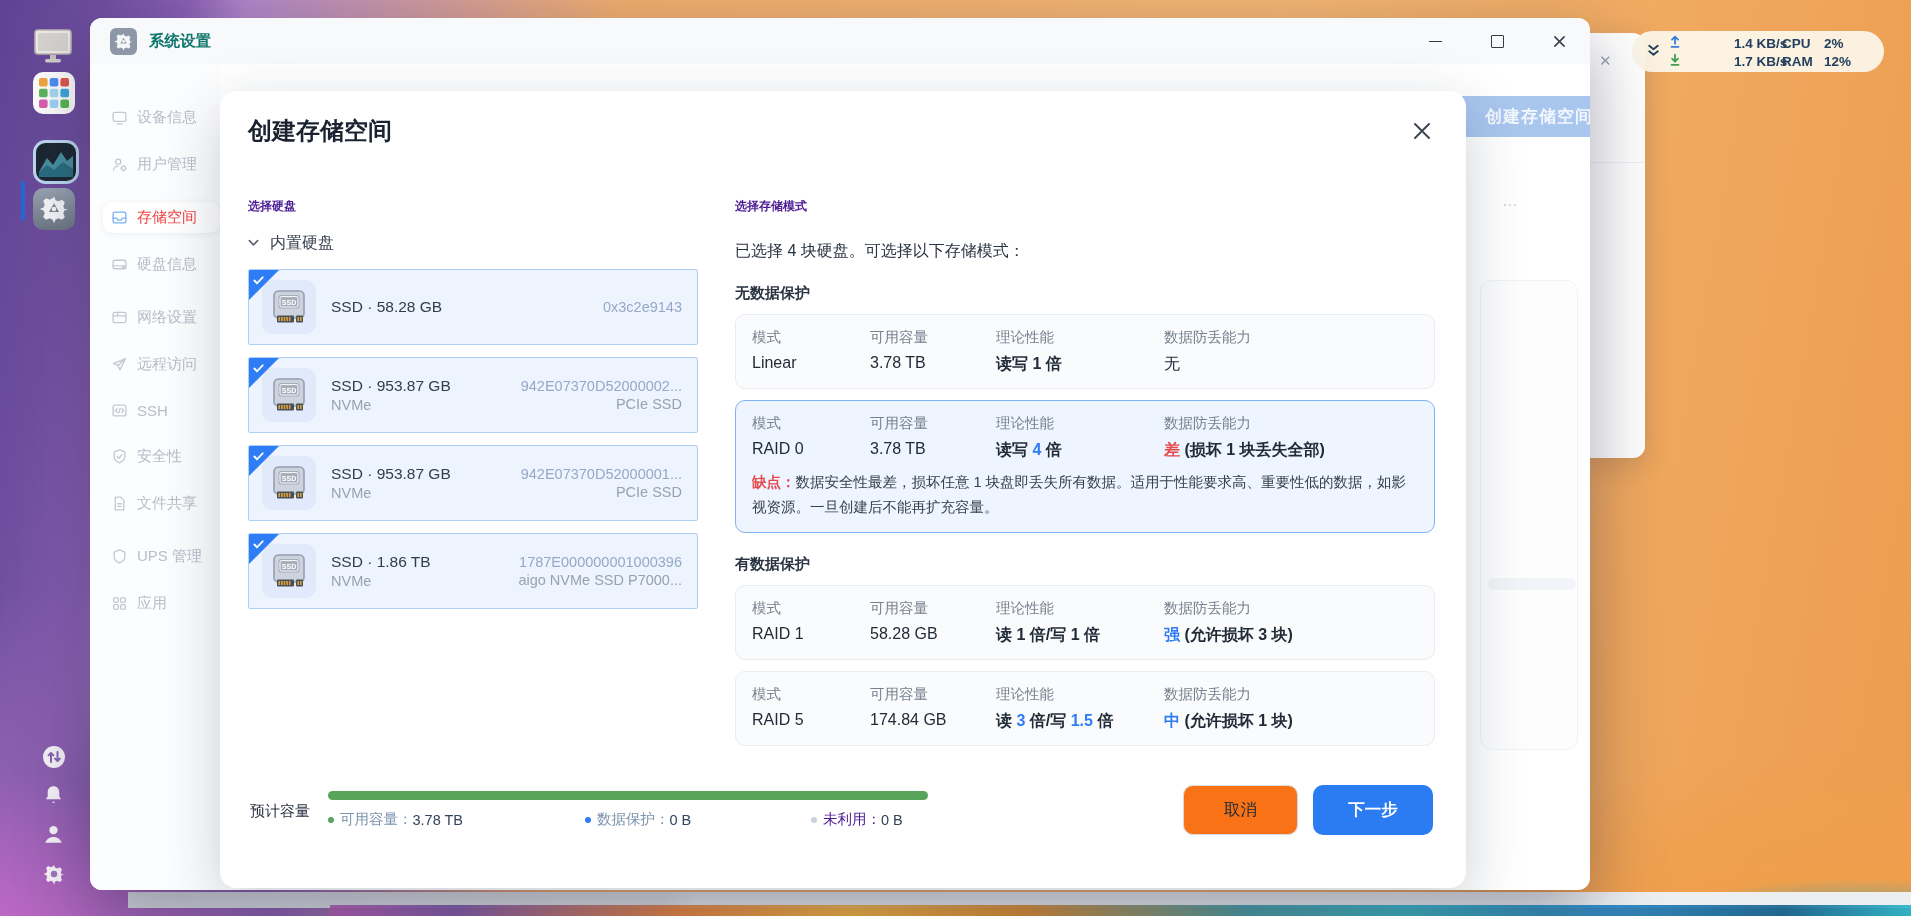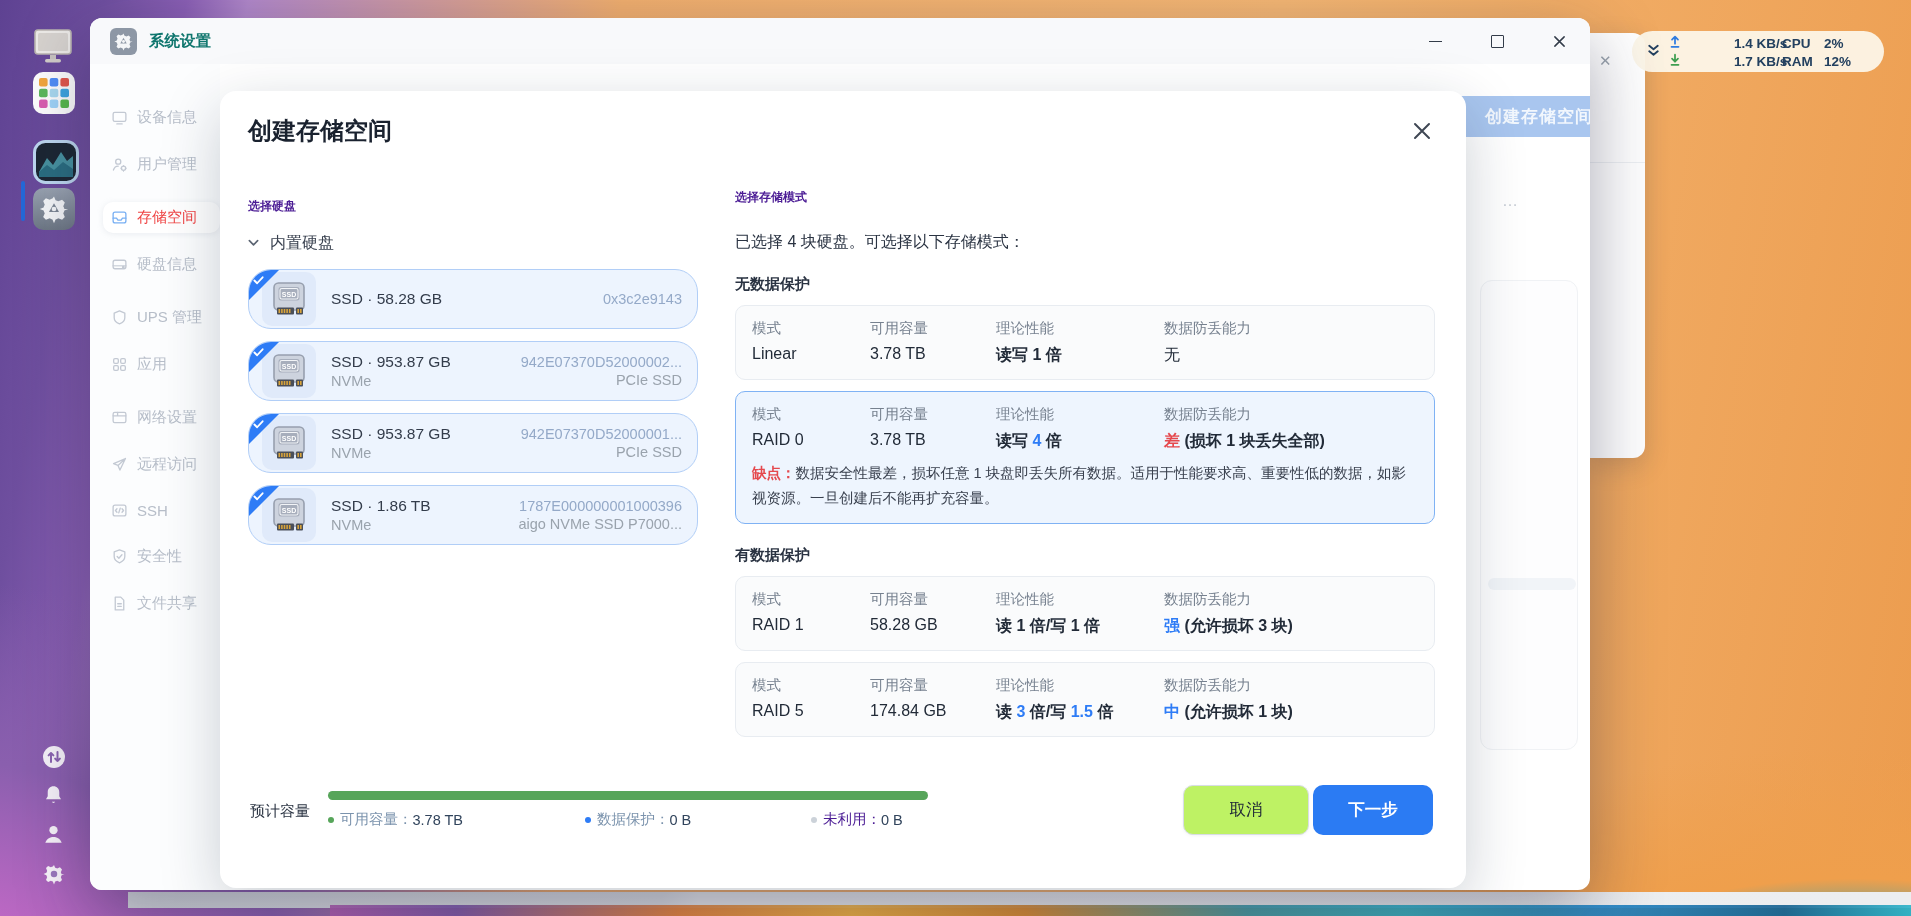--- a/index.html
+++ b/index.html
@@ -61,27 +61,27 @@
   .ghost-card{position:absolute;left:1390px;top:262px;width:96px;height:468px;background:#fdfdfe;border:1px solid #f0f2f5;border-radius:12px;}
   .ghost-line{position:absolute;left:1398px;top:560px;width:88px;height:12px;background:#f1f4f8;border-radius:6px;}
 
   
   .modal{position:absolute;left:130px;top:73px;width:1246px;height:797px;background:#fff;border-radius:16px;
     box-shadow:0 18px 60px rgba(20,35,60,.22);}
   .modal-title{position:absolute;left:28px;top:24px;font-size:24px;font-weight:800;color:#1a222f;margin:0;}
   .modal-close{position:absolute;right:32px;top:30px;width:22px;height:22px;color:#3f4754;cursor:pointer;}
 
   .col-left{position:absolute;left:28px;top:107px;width:450px;}
-  .col-right{position:absolute;left:515px;top:98px;width:700px;height:584px;overflow:hidden;}
+  .col-right{position:absolute;left:515px;top:107px;width:700px;height:584px;overflow:hidden;}
   .col-h2{font-size:12px;font-weight:700;color:#4c1d95;margin:0;}
 
   .disk-group-row{display:flex;align-items:center;gap:11px;margin-top:16px;height:24px;font-size:16px;color:#39414f;cursor:pointer;}
   .disk-group-row .chev{display:inline-flex;color:#5b6472;}
   .disk-list{margin-top:14px;display:flex;flex-direction:column;gap:12px;}
-  .disk-card{position:relative;height:60px;background:#edf4fe;border:1px solid #b1cef7;border-radius:23px;overflow:hidden;
+  .disk-card{position:relative;height:76px;background:#edf4fe;border:1px solid #b1cef7;border-radius:2px;overflow:hidden;
     display:flex;align-items:center;box-sizing:border-box;cursor:pointer;}
   .check-corner{position:absolute;left:0;top:0;width:30px;height:30px;background:#2e7cf6;clip-path:polygon(0 0,100% 0,0 100%);}
   .check-corner svg{position:absolute;left:4px;top:5px;}
   .disk-icon{margin-left:13px;width:54px;height:54px;background:#e0eafa;border-radius:10px;display:flex;align-items:center;justify-content:center;flex:0 0 54px;}
   .disk-main{margin-left:15px;display:flex;flex-direction:column;gap:2px;min-width:0;}
   .disk-name{font-size:15.5px;color:#333c4b;}
   .disk-sub{font-size:14.5px;color:#9aa3ad;}
   .disk-meta{margin-left:auto;margin-right:15px;display:flex;flex-direction:column;gap:2px;align-items:flex-end;text-align:right;}
   .disk-serial{font-size:14.5px;color:#94a9c8;}
   .disk-type{font-size:14.5px;color:#9aa3ad;}
@@ -104,21 +104,21 @@
   .pc-label{position:absolute;left:30px;top:20px;font-size:15px;color:#2a3342;}
   .pbar{position:absolute;left:108px;top:9px;width:600px;height:9px;border-radius:5px;background:#57a55a;}
   .legend{position:absolute;left:108px;top:28px;display:flex;font-size:14.5px;}
   .legend-item{display:flex;align-items:center;width:257px;}
   .legend-item:nth-child(2){width:226px;}
   .legend-item .dot{width:6px;height:6px;border-radius:50%;margin-right:6px;}
   .lg-label{color:#7b93ad;}
   .lg-value{color:#31445c;}
   .legend-item.muted .lg-label{color:#4c1d95;}
   .btn{position:absolute;top:3px;height:50px;border-radius:10px;font-size:16.5px;font-family:inherit;cursor:pointer;}
-  .btn-cancel{left:963px;width:126px;background:#bef264;border:1px solid #d8dde4;color:#222b38;box-shadow:0 1px 3px rgba(100,110,130,.08);}
+  .btn-cancel{left:963px;width:115px;background:#f97316;border:1px solid #d8dde4;color:#222b38;box-shadow:0 1px 3px rgba(100,110,130,.08);}
   .btn-next{left:1093px;width:120px;background:#2b7bf3;border:none;color:#fff;font-weight:700;}
 </style>
 </head>
 <body>
 
 <div class="screen">
   <div class="wallpaper"></div>
   <div class="bottom-bar"></div>
   <div class="bottom-stripe"></div>
 
@@ -284,81 +284,81 @@
                 <circle cx="11.6" cy="10.6" r=".7" fill="currentColor"></circle>
               </svg>
             </span>
             <span class="sb-label">硬盘信息</span>
           </div>
         </div>
         <div class="sb-group">
           <div class="sb-item">
             <span class="sb-icon">
               <svg viewBox="0 0 16 16" width="17" height="17" fill="none" stroke="currentColor" stroke-width="1.25" stroke-linecap="round" stroke-linejoin="round">
+                <rect x="2" y="3.2" width="12" height="9.6" rx="1.5"></rect>
+                <path d="M2 6.4h12M6.2 3.2v3.2"></path>
+              </svg>
+            </span>
+            <span class="sb-label">网络设置</span>
+          </div>
+          <div class="sb-item">
+            <span class="sb-icon">
+              <svg viewBox="0 0 16 16" width="17" height="17" fill="none" stroke="currentColor" stroke-width="1.25" stroke-linecap="round" stroke-linejoin="round">
+                <path d="M13.6 2.4L2.4 7.1l4.2 1.8 1.8 4.3zM6.6 8.9l7-6.5"></path>
+              </svg>
+            </span>
+            <span class="sb-label">远程访问</span>
+          </div>
+          <div class="sb-item">
+            <span class="sb-icon">
+              <svg viewBox="0 0 16 16" width="17" height="17" fill="none" stroke="currentColor" stroke-width="1.25" stroke-linecap="round" stroke-linejoin="round">
+                <rect x="2" y="3" width="12" height="10" rx="1.8"></rect>
+                <path d="M5.6 6.4L4.2 8l1.4 1.6M10.4 6.4L11.8 8l-1.4 1.6M8.7 5.8L7.3 10.2"></path>
+              </svg>
+            </span>
+            <span class="sb-label">SSH</span>
+          </div>
+          <div class="sb-item">
+            <span class="sb-icon">
+              <svg viewBox="0 0 16 16" width="17" height="17" fill="none" stroke="currentColor" stroke-width="1.25" stroke-linecap="round" stroke-linejoin="round">
+                <path d="M8 1.8l5 1.9v4.4c0 3-2.2 4.8-5 5.8-2.8-1-5-2.8-5-5.8V3.7z"></path>
+                <path d="M5.8 8l1.6 1.6 2.9-3.2"></path>
+              </svg>
+            </span>
+            <span class="sb-label">安全性</span>
+          </div>
+          <div class="sb-item">
+            <span class="sb-icon">
+              <svg viewBox="0 0 16 16" width="17" height="17" fill="none" stroke="currentColor" stroke-width="1.25" stroke-linecap="round" stroke-linejoin="round">
+                <path d="M4 2h5.2L12 4.8V14H4z"></path>
+                <path d="M6.3 8.2h3.4M6.3 10.7h3.4"></path>
+              </svg>
+            </span>
+            <span class="sb-label">文件共享</span>
+          </div>
+        </div>
+        <div class="sb-group">
+          <div class="sb-item">
+            <span class="sb-icon">
+              <svg viewBox="0 0 16 16" width="17" height="17" fill="none" stroke="currentColor" stroke-width="1.25" stroke-linecap="round" stroke-linejoin="round">
                 <path d="M8 1.8l5 2v4.4c0 3-2.2 4.7-5 5.7-2.8-1-5-2.7-5-5.7V3.8z"></path>
               </svg>
             </span>
             <span class="sb-label">UPS 管理</span>
           </div>
           <div class="sb-item">
             <span class="sb-icon">
               <svg viewBox="0 0 16 16" width="17" height="17" fill="none" stroke="currentColor" stroke-width="1.25" stroke-linecap="round" stroke-linejoin="round">
                 <rect x="2.5" y="2.5" width="4.4" height="4.4" rx="1.2"></rect>
                 <rect x="9.1" y="2.5" width="4.4" height="4.4" rx="1.2"></rect>
                 <rect x="2.5" y="9.1" width="4.4" height="4.4" rx="1.2"></rect>
                 <rect x="9.1" y="9.1" width="4.4" height="4.4" rx="1.2"></rect>
               </svg>
             </span>
             <span class="sb-label">应用</span>
-          </div>
-        </div>
-        <div class="sb-group">
-          <div class="sb-item">
-            <span class="sb-icon">
-              <svg viewBox="0 0 16 16" width="17" height="17" fill="none" stroke="currentColor" stroke-width="1.25" stroke-linecap="round" stroke-linejoin="round">
-                <rect x="2" y="3.2" width="12" height="9.6" rx="1.5"></rect>
-                <path d="M2 6.4h12M6.2 3.2v3.2"></path>
-              </svg>
-            </span>
-            <span class="sb-label">网络设置</span>
-          </div>
-          <div class="sb-item">
-            <span class="sb-icon">
-              <svg viewBox="0 0 16 16" width="17" height="17" fill="none" stroke="currentColor" stroke-width="1.25" stroke-linecap="round" stroke-linejoin="round">
-                <path d="M13.6 2.4L2.4 7.1l4.2 1.8 1.8 4.3zM6.6 8.9l7-6.5"></path>
-              </svg>
-            </span>
-            <span class="sb-label">远程访问</span>
-          </div>
-          <div class="sb-item">
-            <span class="sb-icon">
-              <svg viewBox="0 0 16 16" width="17" height="17" fill="none" stroke="currentColor" stroke-width="1.25" stroke-linecap="round" stroke-linejoin="round">
-                <rect x="2" y="3" width="12" height="10" rx="1.8"></rect>
-                <path d="M5.6 6.4L4.2 8l1.4 1.6M10.4 6.4L11.8 8l-1.4 1.6M8.7 5.8L7.3 10.2"></path>
-              </svg>
-            </span>
-            <span class="sb-label">SSH</span>
-          </div>
-          <div class="sb-item">
-            <span class="sb-icon">
-              <svg viewBox="0 0 16 16" width="17" height="17" fill="none" stroke="currentColor" stroke-width="1.25" stroke-linecap="round" stroke-linejoin="round">
-                <path d="M8 1.8l5 1.9v4.4c0 3-2.2 4.8-5 5.8-2.8-1-5-2.8-5-5.8V3.7z"></path>
-                <path d="M5.8 8l1.6 1.6 2.9-3.2"></path>
-              </svg>
-            </span>
-            <span class="sb-label">安全性</span>
-          </div>
-          <div class="sb-item">
-            <span class="sb-icon">
-              <svg viewBox="0 0 16 16" width="17" height="17" fill="none" stroke="currentColor" stroke-width="1.25" stroke-linecap="round" stroke-linejoin="round">
-                <path d="M4 2h5.2L12 4.8V14H4z"></path>
-                <path d="M6.3 8.2h3.4M6.3 10.7h3.4"></path>
-              </svg>
-            </span>
-            <span class="sb-label">文件共享</span>
           </div>
         </div>
       </nav>
 
     <div class="ghost-button">创建存储空间</div>
     <div class="ghost-ellipsis">…</div>
     <div class="ghost-card"></div>
     <div class="ghost-line"></div>
 
     <div class="modal">

